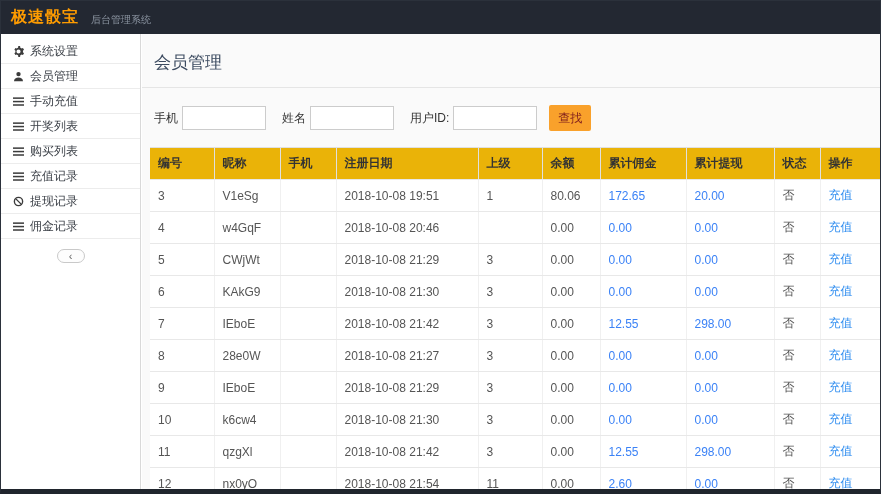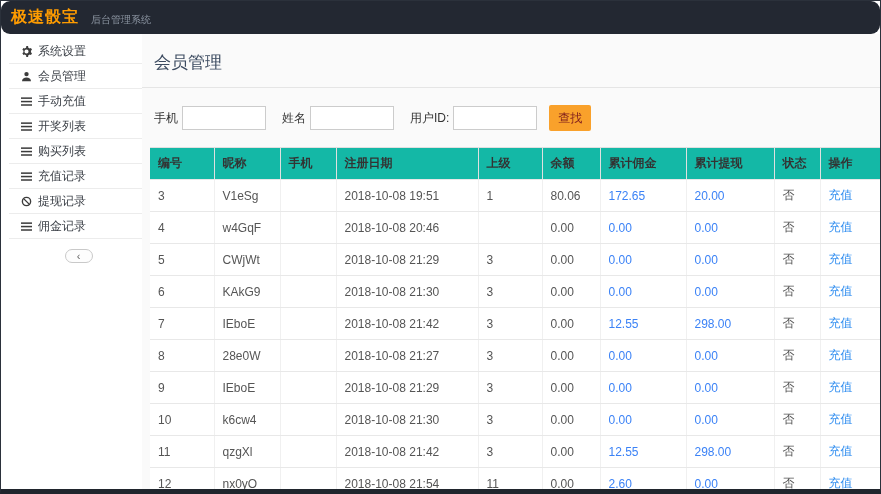--- a/index.html
+++ b/index.html
@@ -5,27 +5,26 @@
   * { box-sizing: border-box; }
   body { margin: 0; font-family: "Liberation Sans", "DejaVu Sans", sans-serif; background: #888; }
   .screen {
     width: 881px; height: 494px; position: relative; overflow: hidden;
     background: #fff; border: 1px solid #2b313b; border-bottom: 5px solid #20252d;
   }
   
   .topbar {
     height: 33px; background: #232832; display: flex; align-items: center;
     padding-left: 10px;
-    border-radius: 9px;
   }
   .brand { color: #ff9c00; font-size: 16px; font-weight: bold; letter-spacing: 1px; }
   .subtitle { color: #8b94a1; font-size: 10px; margin-left: 12px; margin-top: 5px; }
   
   .sidebar {
-    position: absolute; left: 8px; top: 33px; bottom: 0; width: 140px;
+    position: absolute; left: 0; top: 33px; bottom: 0; width: 140px;
     background: #fff; border-right: 1px solid #d9d9d9; padding-top: 5px;
   }
   .side-item {
     height: 25px; display: flex; align-items: center; padding-left: 12px;
     border-bottom: 1px solid #ececec; cursor: pointer;
   }
   .side-item .icon { width: 17px; display: inline-flex; align-items: center; }
   .side-item .label { font-size: 12px; color: #3a3f46; }
   .collapse-btn {
     width: 28px; height: 14px; border: 1px solid #c9c9c9; border-radius: 8px;
@@ -54,21 +53,21 @@
     width: 42px; height: 26px; background: #f9a12b; color: #7f1d1d; border: none;
     font-size: 12px; cursor: pointer; border-radius: 2px; margin-left: -4px;
   }
   .table-wrap { margin: 6px 0 0 8px; width: 730px; overflow: hidden; }
   table { border-collapse: collapse; table-layout: fixed; width: 764px; background: #fff; }
   th, td {
     font-size: 12px; padding: 7px 8px; text-align: left; white-space: nowrap;
     overflow: hidden; border-bottom: 1px solid #e8e8e8; border-right: 1px solid #f0f0f0;
   }
   th {
-    background: #14b8a6; color: #333; font-weight: bold;
+    background: #eab308; color: #333; font-weight: bold;
     border-top: 1px solid #e0e0e0; border-right: 1px solid #e0e0e0;
   }
   td { color: #555; }
   td.blue { color: #3b82f6; }
   a.link { color: #2d8cf0; text-decoration: none; }
   .ic { fill: #3c3c3c; stroke: none; }
 </style>
 </head>
 <body>
 

